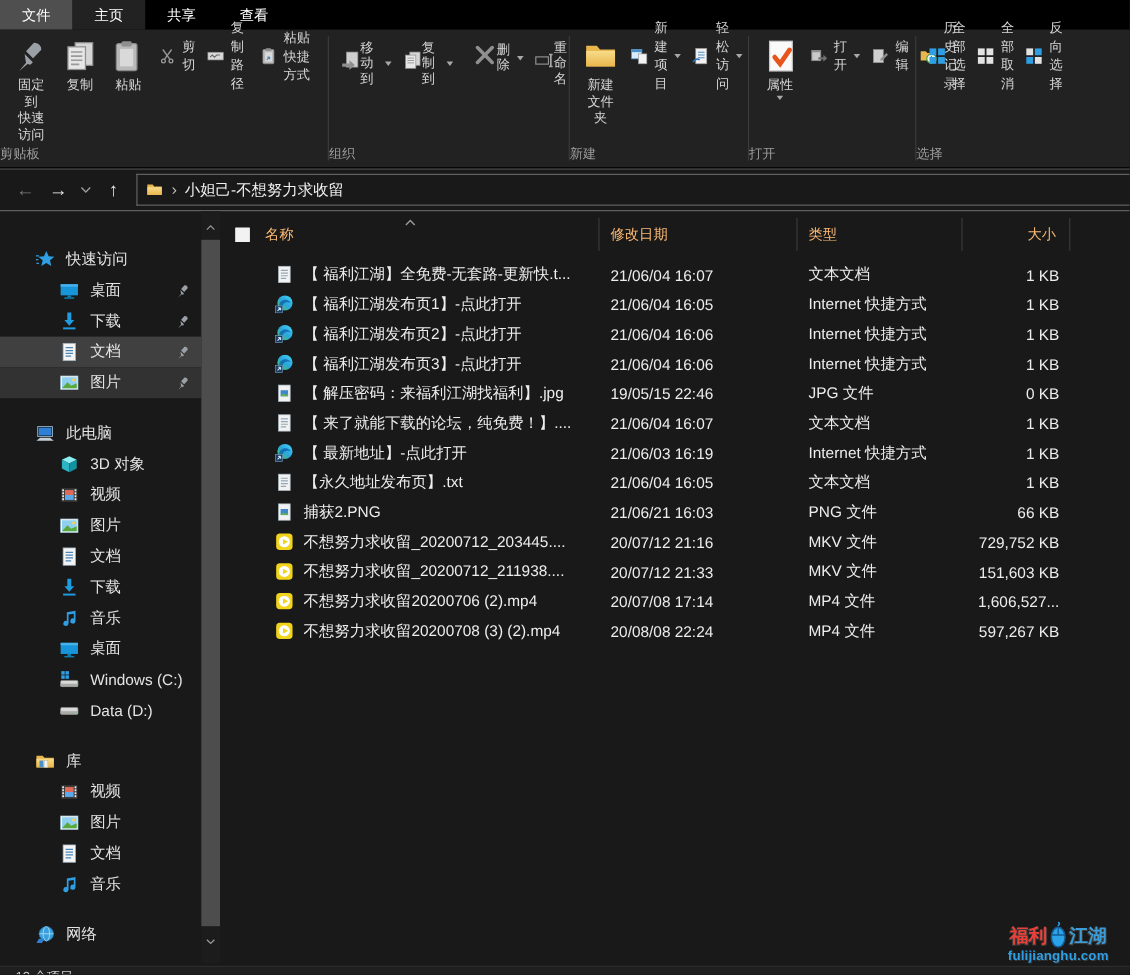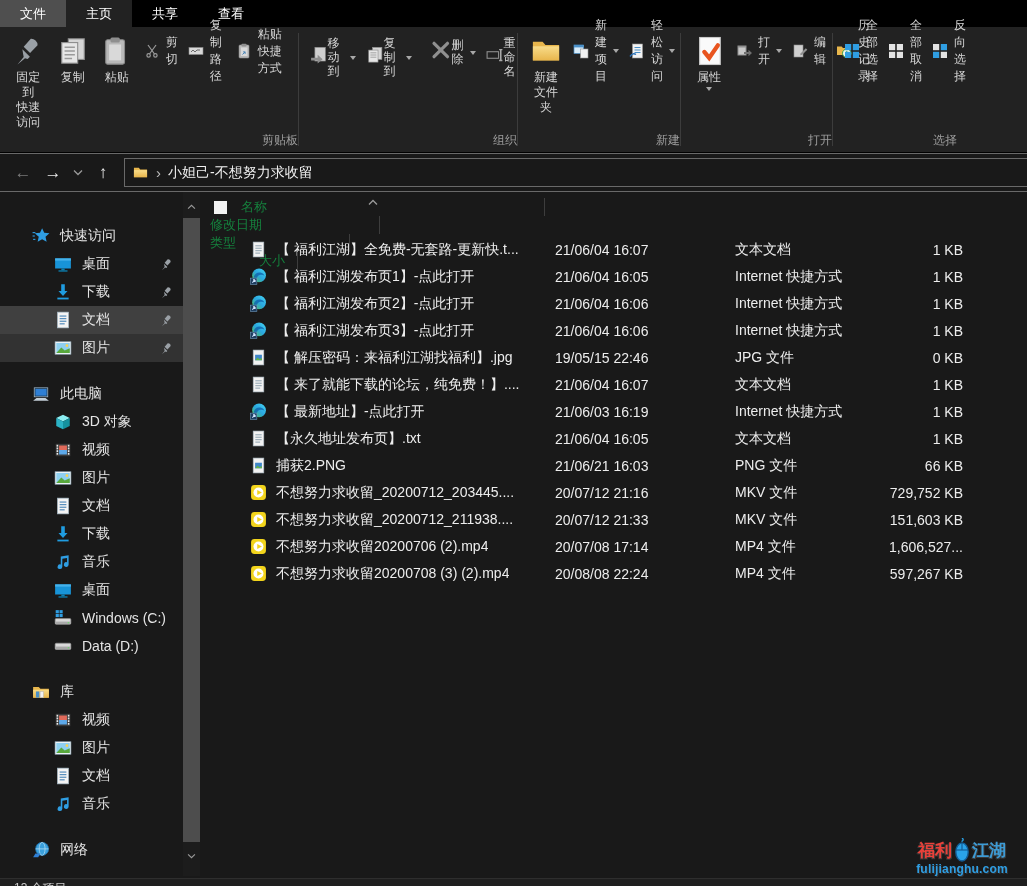--- a/index.html
+++ b/index.html
@@ -12,21 +12,21 @@
   }
   
   .menubar { height:27px; background:#000; display:flex; align-items:stretch; }
   .tab { font-size:13px; color:#fff; padding:0 20px; display:flex; align-items:center; cursor:default; }
   .tab-file { background:#4f4f4f; }
   .tab-selected { background:#222222; }
   
   .ribbon { height:126px; background:#222222; display:flex; border-bottom:1px solid #000; position:relative; }
   .rgroup { position:relative; display:flex; align-items:flex-start; padding:5px 6px 18px 6px; }
   .rsep { width:1px; background:#3c3c3c; margin:6px 0; }
-  .rgroup-label { position:absolute; left:0; right:0; bottom:3px; text-align:right; color:#9d9d9d; font-size:12px; }
+  .rgroup-label { position:absolute; left:0; right:0; bottom:3px; text-align:left; color:#9d9d9d; font-size:12px; }
   .bigbtn { display:flex; flex-direction:column; align-items:center; padding:4px 7px; color:#d6d6d6; font-size:12px; line-height:15px; text-align:center; }
   .bigbtn svg { width:30px; height:30px; margin-bottom:4px; }
   .medbtn { display:flex; flex-direction:row; align-items:center; padding:4px 5px; color:#d6d6d6; font-size:12px; line-height:14px; }
   .medbtn svg { width:28px; height:28px; margin-bottom:4px; }
   .smallstack { display:flex; flex-direction:row; justify-content:flex-start; padding-top:6px; }
   .smallrow { display:flex; align-items:center; gap:6px; height:26px; padding:0 5px; color:#d6d6d6; font-size:12px; }
   .smallrow svg { width:16px; height:16px; flex:0 0 16px; }
   .caret { width:0; height:0; border-left:3.5px solid transparent; border-right:3.5px solid transparent; border-top:4px solid #a8a8a8; display:inline-block; }
   .caret-under { margin-top:2px; }
   
@@ -51,21 +51,21 @@
   .side-gap { height:18px; }
   
   .vscroll { width:17px; flex:0 0 17px; background:#1c1c1c; position:relative; }
   .vs-arrow { position:absolute; left:0; width:17px; height:17px; display:flex; align-items:center; justify-content:center; }
   .vs-arrow svg { width:9px; height:6px; }
   .vs-up { top:6px; }
   .vs-down { bottom:12px; }
   .vs-thumb { position:absolute; left:0; width:17px; top:26px; bottom:34px; background:#4d4d4d; }
   
   .filelist { flex:1; position:relative; padding-top:6px; }
-  .cols { display:flex; height:30px; position:relative; color:#15803d; font-size:13px;flex-direction:column; }
+  .cols { display:flex; height:30px; position:relative; color:#fdba74; font-size:13px; }
   .col { display:flex; align-items:center; border-right:1px solid #3d3d3d; padding-left:10px; }
   .col-name { width:345px; padding-left:14px; gap:14px; }
   .col-date { width:180px; }
   .col-type { width:150px; }
   .col-size { width:98px; justify-content:flex-end; padding-right:12px; }
   .col-extra { flex:1; border-right:none; }
   .hdr-check { width:13px; height:13px; background:#f2f2f2; border:1px solid #f2f2f2; }
   .sort-caret { position:absolute; top:-4px; left:168px; }
   .sort-caret svg { width:10px; height:7px; }
   .rows { margin-top:8px; }

